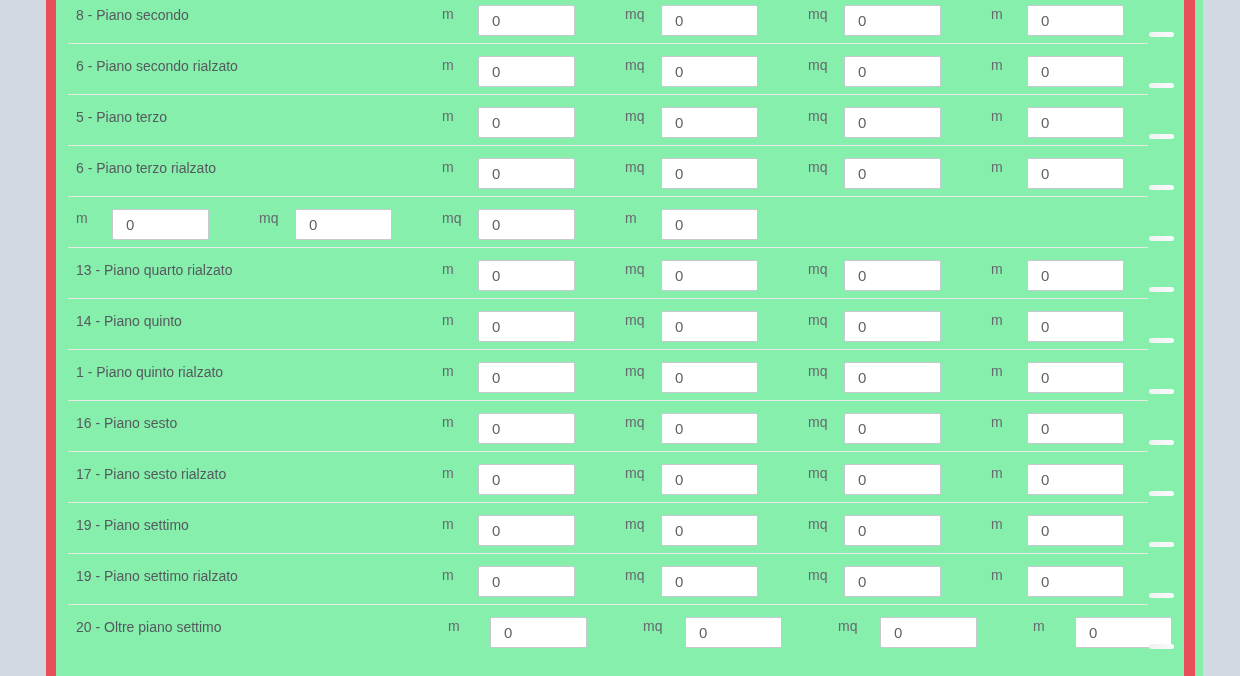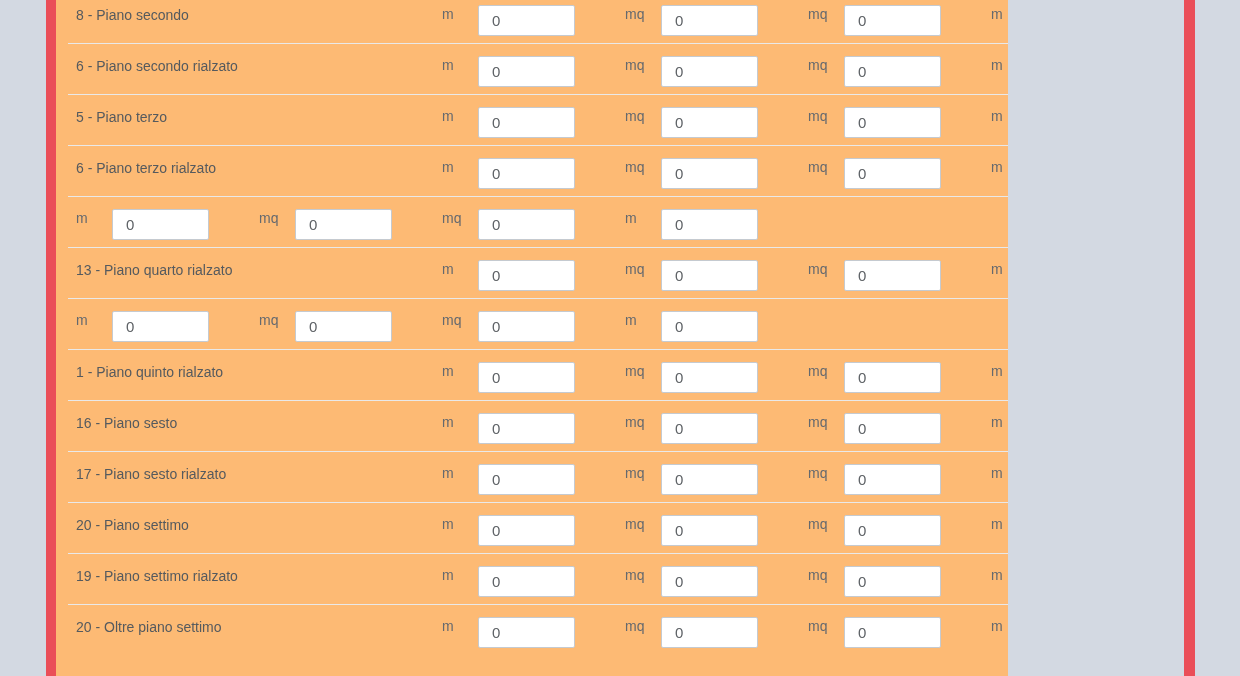--- a/index.html
+++ b/index.html
@@ -27,41 +27,41 @@
     width: 10px;
     background: #ea4e58;
     z-index: 3;
   }
   .accent-bar.left  { left: 46px; }
   .accent-bar.right { left: 1184px; width: 11px; }
   .panel {
     position: absolute;
     left: 56px;
     top: 0;
-    width: 952px;
+    width: 1147px;
     height: 676px;
-    background: #fdba74;
+    background: #86efac;
     overflow: hidden;
   }
   .floors-table {
     position: absolute;
     left: 12px;
     top: -7px;
     width: 1080px;
   }
   .floor-row {
     position: relative;
     display: flex;
     align-items: flex-start;
     height: 51px;
     box-sizing: border-box;
     border-bottom: 1px solid #e9e9e9;
     padding-left: 8px;
   }
-  .floor-row:last-child { border-bottom: none; }
+  .floor-row:last-child { border-bottom: none; gap: 6px; }
   .floor-label {
     flex: 0 0 366px;
     padding-top: 13px;
     font-size: 14px;
     line-height: 18px;
     color: #555a5e;
     white-space: nowrap;
     overflow: hidden;
   }
   .unit {
@@ -177,20 +177,21 @@
     <span class="unit">mq</span>
     <input class="field" type="text" value="0" style="">
     <span class="unit">mq</span>
     <input class="field" type="text" value="0" style="">
     <span class="unit">m</span>
     <input class="field last" type="text" value="0" style="">
     <div class="edge-fade"></div>
   </div>
 
   <div class="floor-row">
+    <div class="floor-label">14 - Piano quinto</div>
     <span class="unit">m</span>
     <input class="field" type="text" value="0" style="">
     <span class="unit">mq</span>
     <input class="field" type="text" value="0" style="">
     <span class="unit">mq</span>
     <input class="field" type="text" value="0" style="">
     <span class="unit">m</span>
     <input class="field last" type="text" value="0" style="">
     <div class="edge-fade"></div>
   </div>
@@ -228,21 +229,21 @@
     <span class="unit">mq</span>
     <input class="field" type="text" value="0" style="">
     <span class="unit">mq</span>
     <input class="field" type="text" value="0" style="">
     <span class="unit">m</span>
     <input class="field last" type="text" value="0" style="">
     <div class="edge-fade"></div>
   </div>
 
   <div class="floor-row">
-    <div class="floor-label">20 - Piano settimo</div>
+    <div class="floor-label">19 - Piano settimo</div>
     <span class="unit">m</span>
     <input class="field" type="text" value="0" style="">
     <span class="unit">mq</span>
     <input class="field" type="text" value="0" style="">
     <span class="unit">mq</span>
     <input class="field" type="text" value="0" style="">
     <span class="unit">m</span>
     <input class="field last" type="text" value="0" style="">
     <div class="edge-fade"></div>
   </div>

